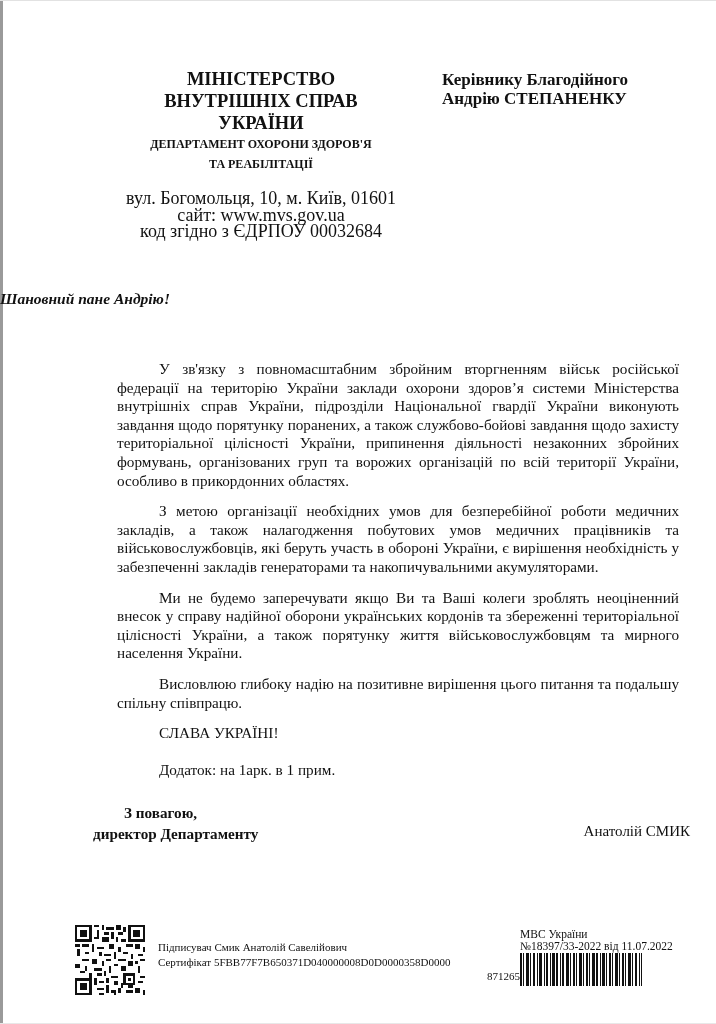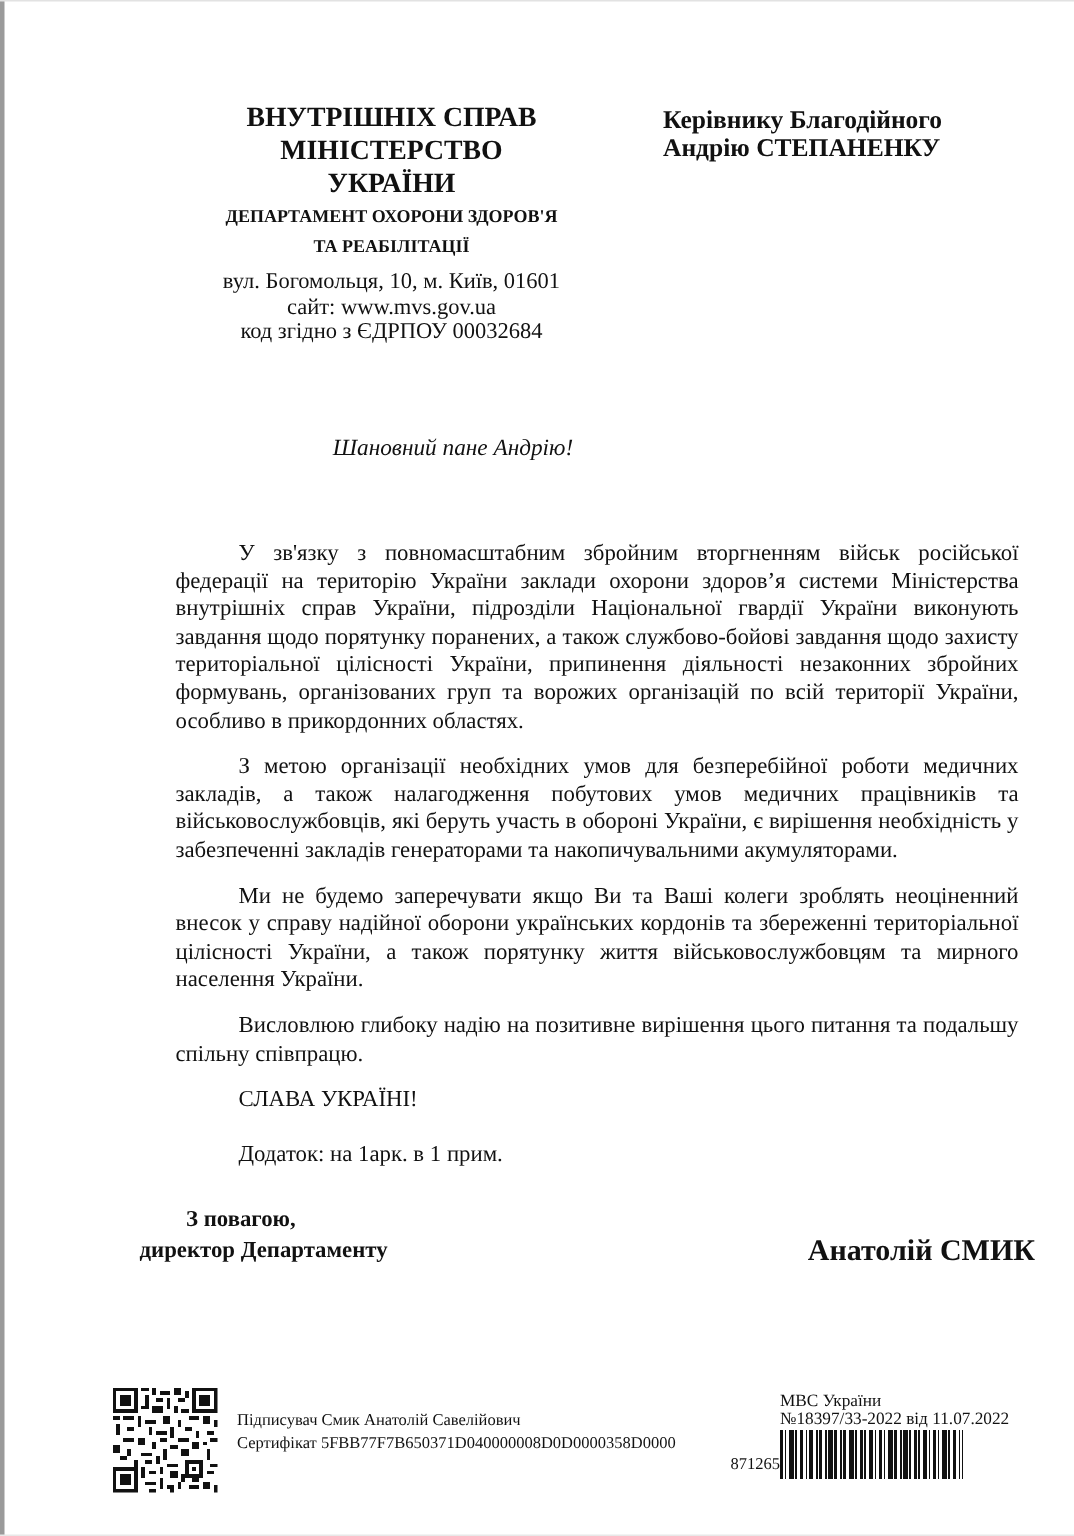--- a/index.html
+++ b/index.html
@@ -42,22 +42,22 @@
     line-height: 22px;
     margin: 0;
   }
   .org-dept {
     font-weight: bold;
     font-size: 12px;
     line-height: 20px;
     margin: 0;
   }
   .org-contacts {
-    margin-top: 6px;
-    font-size: 15px;
+    margin-top: 16px;
+    font-size: 18px;
     line-height: 16.5px;
   }
   .org-contacts div { white-space: nowrap; }
 
   
   .addressee {
     position: absolute;
     left: 442px;
     top: 70px;
     width: 260px;
@@ -65,22 +65,21 @@
     font-size: 17px;
     line-height: 19px;
   }
 
   
   .salutation {
     position: absolute;
     left: 0;
     width: 604px;
     top: 290px;
-    text-align: center;
-    font-weight: normal;
+    font-weight: bold;
     font-style: italic;
     font-size: 15.5px;
   }
 
   
   .letter-body {
     position: absolute;
     left: 105px;
     top: 348px;
     width: 586px;
@@ -107,22 +106,22 @@
     top: 802px;
     font-weight: bold;
     font-size: 15.2px;
     line-height: 21px;
   }
   .sig-left .greeting { padding-left: 31px; }
   .sig-right {
     position: absolute;
     right: 26px;
     top: 823px;
-    font-weight: bold;
-    font-size: 20px;
+    font-weight: normal;
+    font-size: 15px;
     margin-left: 37px;
   }
 
   
   .qr-code {
     position: absolute;
     left: 75px;
     top: 925px;
     width: 70px;
     height: 70px;
@@ -158,22 +157,22 @@
   }
 </style>
 </head>
 <body>
 
 <div class="page-edge-left"></div>
 <div class="page-edge-top"></div>
 <div class="page-edge-bottom"></div>
 
 <div class="org-block">
+  <div class="org-title">МІНІСТЕРСТВО</div>
   <div class="org-title">ВНУТРІШНІХ СПРАВ</div>
-  <div class="org-title">МІНІСТЕРСТВО</div>
   <div class="org-title">УКРАЇНИ</div>
   <div class="org-dept">ДЕПАРТАМЕНТ ОХОРОНИ ЗДОРОВ'Я</div>
   <div class="org-dept">ТА РЕАБІЛІТАЦІЇ</div>
   <div class="org-contacts">
     <div>вул. Богомольця, 10, м. Київ, 01601</div>
     <div>сайт: www.mvs.gov.ua</div>
     <div>код згідно з ЄДРПОУ 00032684</div>
   </div>
 </div>
 

